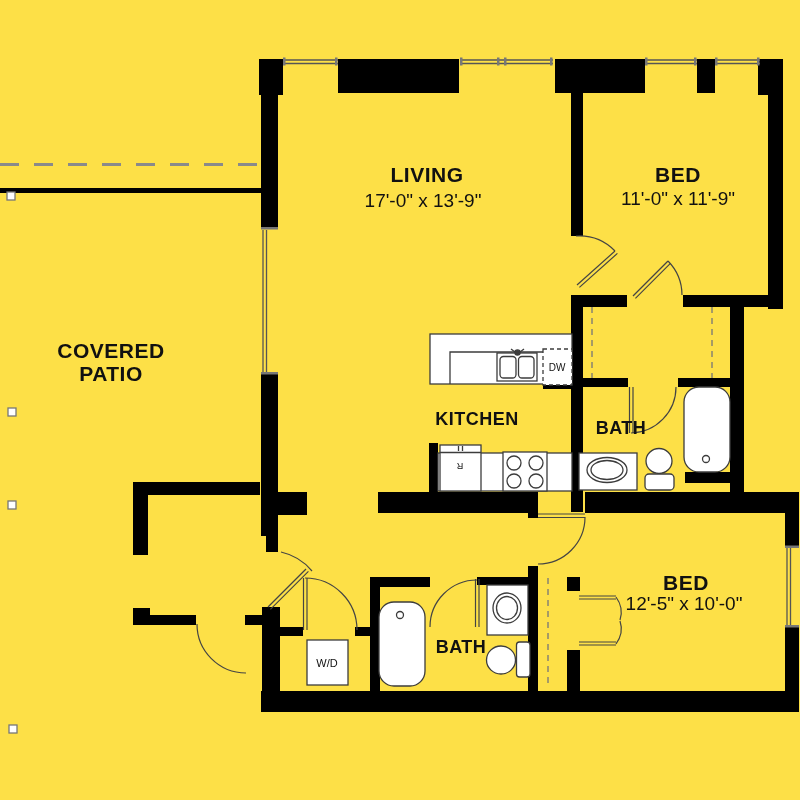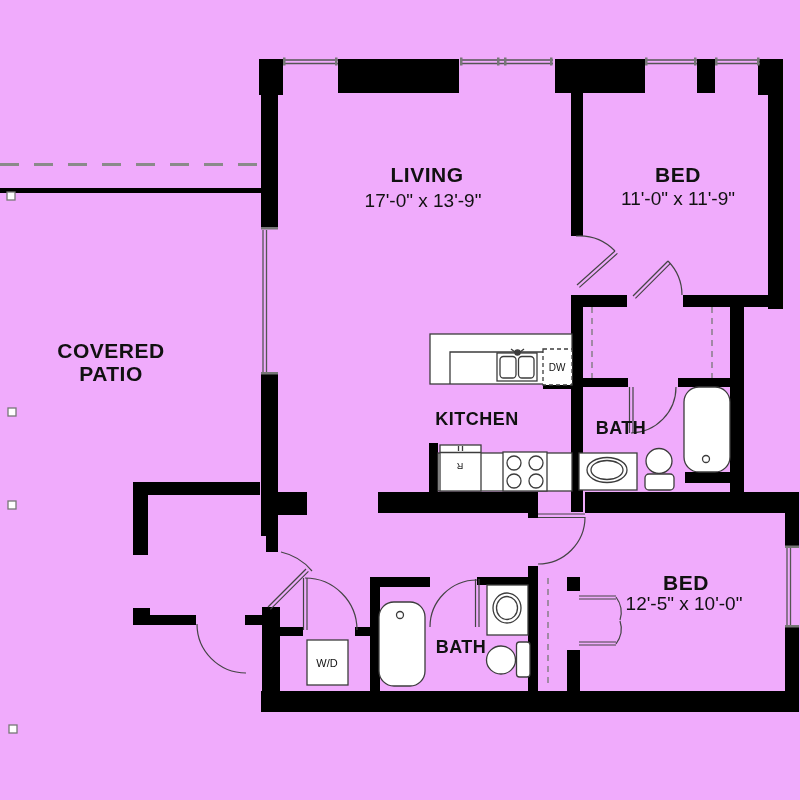--- a/index.html
+++ b/index.html
@@ -1,16 +1,16 @@
 <!DOCTYPE html>
 <html><head>
 <meta charset="utf-8">
 <style>
   html,body{margin:0;padding:0;background:#fff;}
-  .canvas{position:relative;width:800px;height:800px;background:#f0abfc;overflow:hidden;
+  .canvas{position:relative;width:800px;height:800px;background:#fde047;overflow:hidden;
           font-family:"Liberation Sans",sans-serif;}
   svg{position:absolute;left:0;top:0;}
   text{fill:#111;}
   .room-label{font-size:21px;font-weight:bold;letter-spacing:.5px;}
   .room-dims{font-size:19px;}
   .small-room-label{font-size:18px;font-weight:bold;letter-spacing:.5px;}
   .appliance-label{font-size:11px;}
   .tiny-label{font-size:10px;}
   .fridge-label{font-size:9px;}
 </style>

